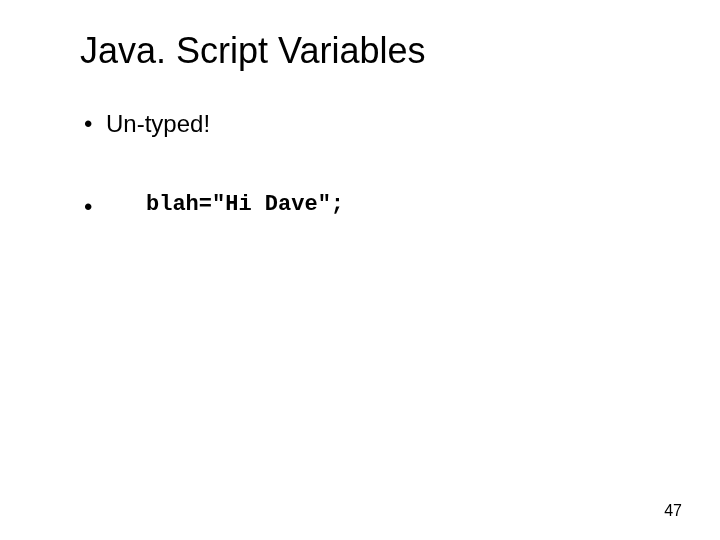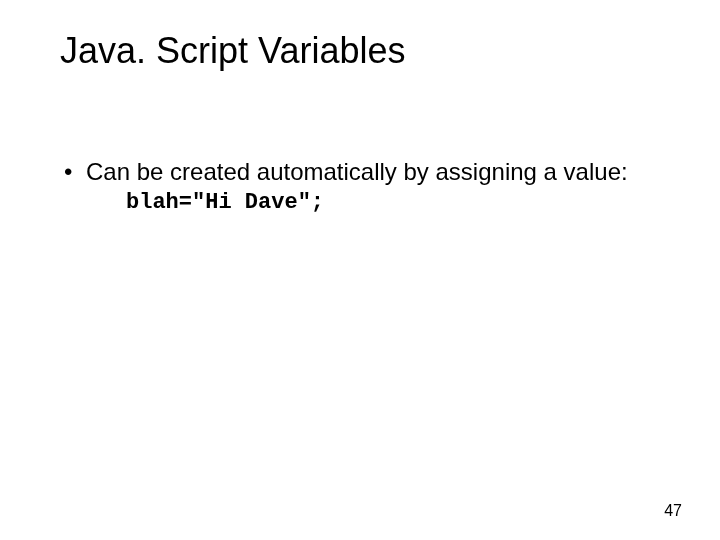--- a/index.html
+++ b/index.html
@@ -8,20 +8,21 @@
     width: 720px;
     height: 540px;
     background: #ffffff;
     font-family: Arial, Helvetica, sans-serif;
     color: #000000;
     position: relative;
   }
   .slide {
     padding: 30px 60px 0 60px;
     box-sizing: border-box;
+    margin-left: 20px;
   }
   .title {
     font-size: 36px;
     font-weight: normal;
     margin: 0 0 36px 0;
   }
   ul.top {
     list-style: none;
     margin: 0;
     padding: 0;
@@ -60,27 +61,29 @@
     font-size: 16px;
   }
 </style>
 </head>
 <body>
 
 <div class="slide">
   <h1 class="title">Java. Script Variables</h1>
 
   <ul class="top">
+    <li>
+      <span>Un-typed!</span>
+    </li>
   </ul>
 
   <div class="gap"></div>
 
   <ul class="top">
     <li>
-      <span>Can be  created automatically by assigning a value:</span>
       <div class="code code-row">
         <span>blah="Hi Dave";</span>
       </div>
     </li>
   </ul>
 </div>
 
 <div class="page-num">47</div>
 
 </body></html>

